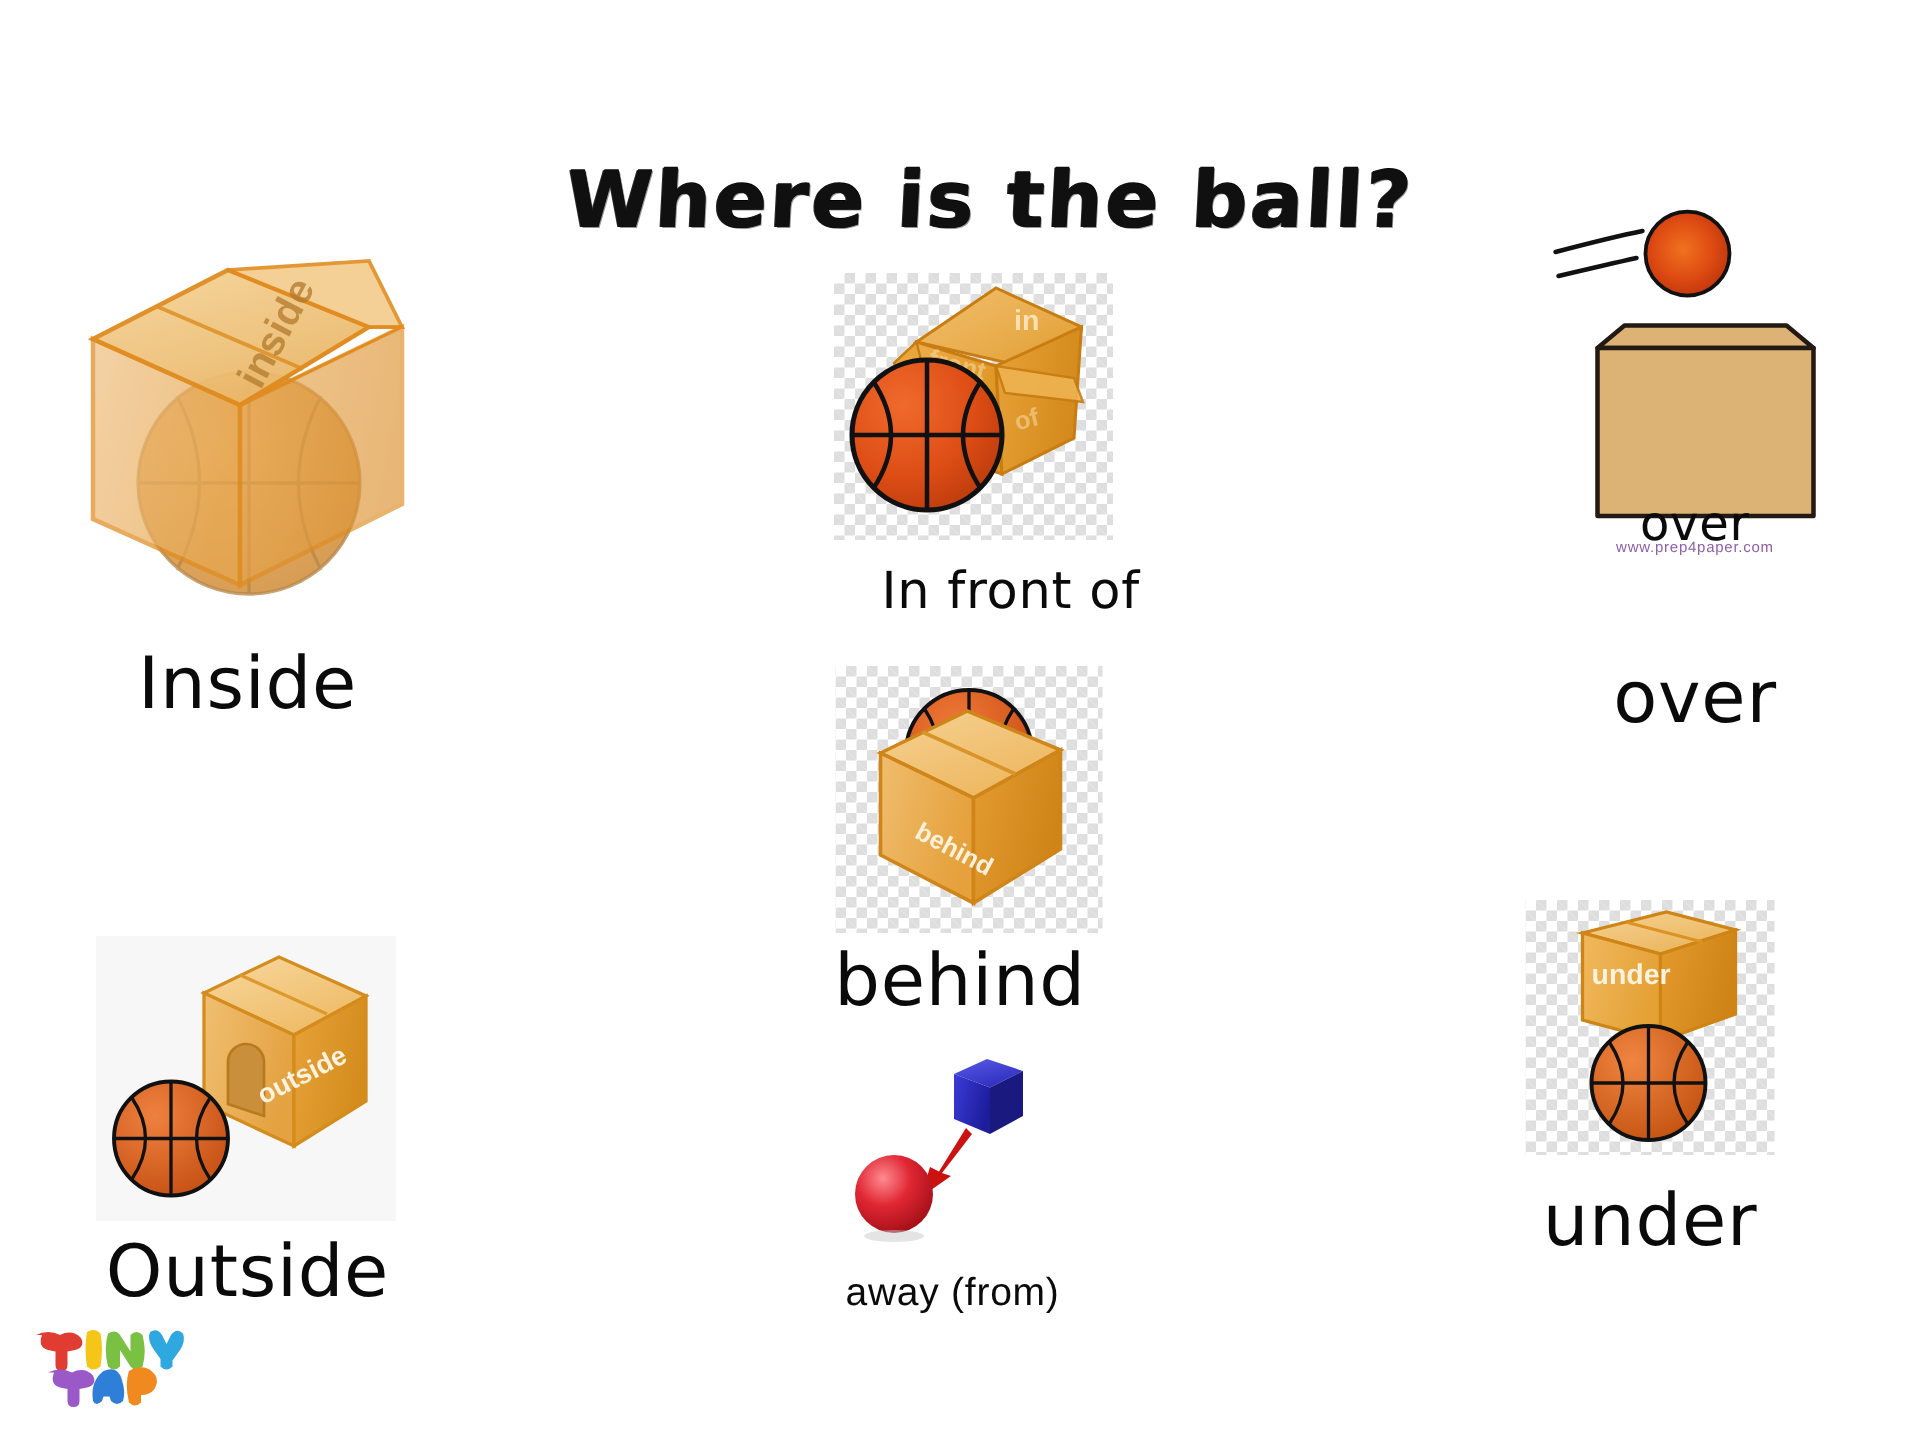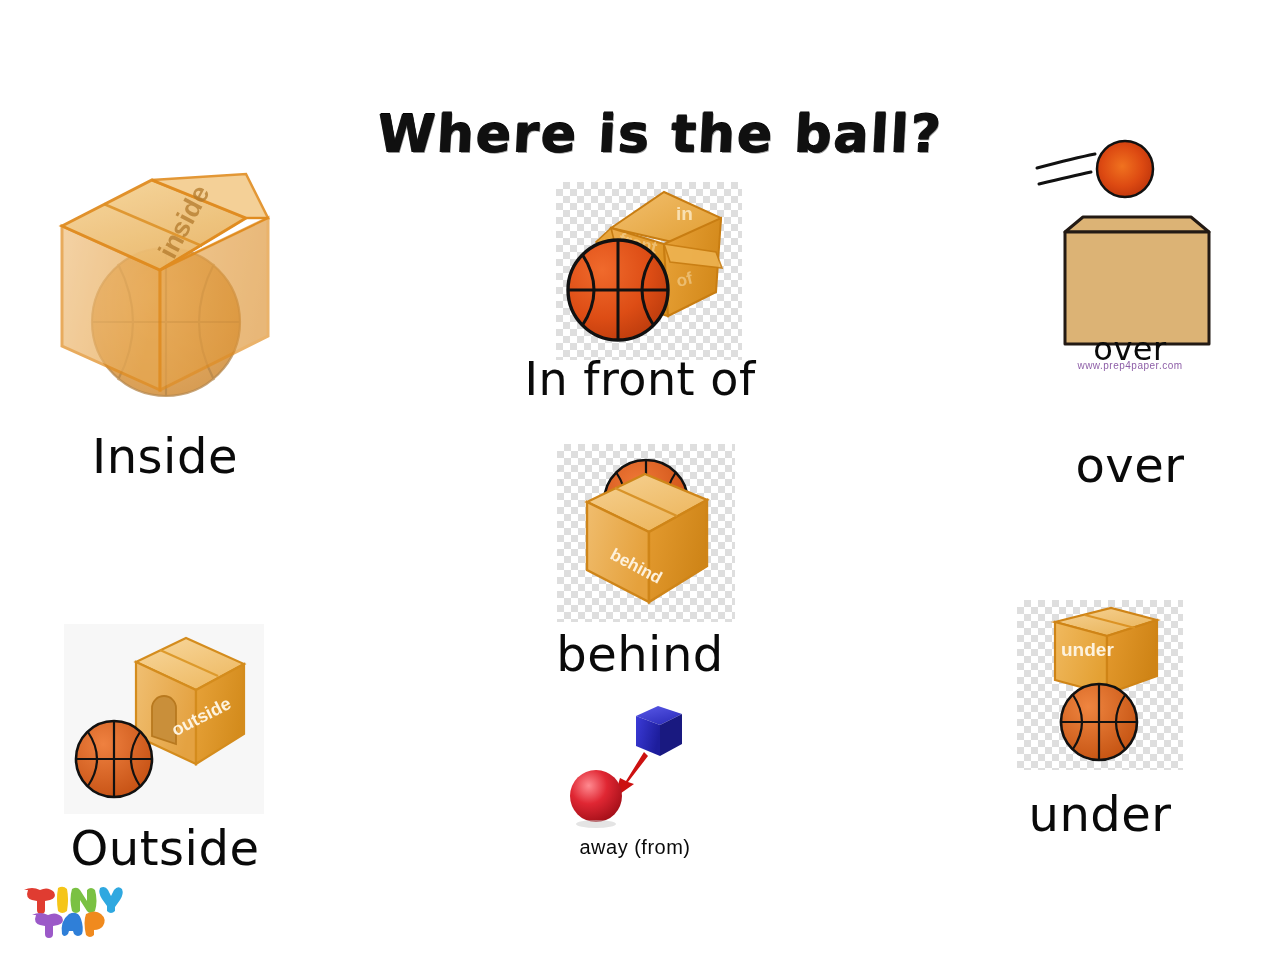--- a/index.html
+++ b/index.html
@@ -210,21 +210,21 @@
           <circle cx="62" cy="108" r="50" fill="url(#ifBall)" stroke="#111" stroke-width="3.4"></circle>
           <g fill="none" stroke="#111" stroke-width="3">
             <path d="M12 108 h100"></path>
             <path d="M62 58 v100"></path>
             <path d="M26 72 q24 36 0 72"></path>
             <path d="M98 72 q-24 36 0 72"></path>
           </g>
         </g>
       </svg>
     </div>
-    <div class="label" style="top:170px;font-size:46px;">In front of</div>
+    <div class="label" style="top:192px;font-size:34px;text-align:right;">In front of</div>
   </div>
 
   <div class="item" id="item-over">
     <div class="art">
       <svg width="250" height="250" viewBox="0 0 250 250">
         <defs>
           <radialGradient id="ovBall" cx="0.45" cy="0.45" r="0.65">
             <stop offset="0" stop-color="#f0721f"></stop>
               <stop offset="0.55" stop-color="#dd4a12"></stop>
             <stop offset="1" stop-color="#b8300a"></stop>
@@ -365,21 +365,21 @@
         </g>
 
         <g fill="#cc1111">
           <path d="M108 62 L88 88 L94 90 L74 104 L80 84 L86 87 L104 58 Z"></path>
         </g>
 
         <circle cx="56" cy="102" r="26" fill="url(#awBall)"></circle>
         <ellipse cx="56" cy="130" rx="20" ry="4" fill="#c9c9c9" opacity="0.5"></ellipse>
       </svg>
     </div>
-    <div class="label" style="top:142px;font-size:20px;font-family:'Liberation Sans',sans-serif;">away (from)</div>
+    <div class="label" style="top:152px;font-size:26px;font-family:'Liberation Sans',sans-serif;">away (from)</div>
   </div>
 
   <div class="item" id="item-under">
     <div class="art checker" style="width:166px;height:170px;margin-left:17px;">
       <svg width="166" height="170" viewBox="0 0 166 170">
         <defs>
           <linearGradient id="unTop" x1="0" y1="0" x2="0.7" y2="1">
             <stop offset="0" stop-color="#f6d295"></stop>
               <stop offset="1" stop-color="#eab55b"></stop>
           </linearGradient>

